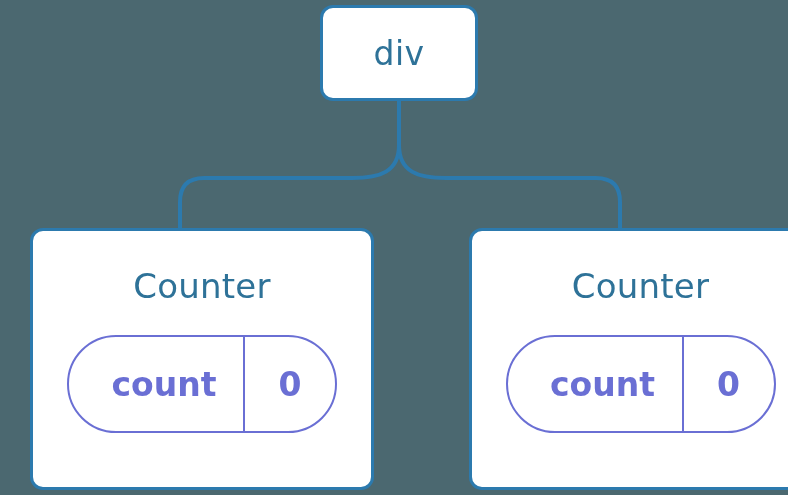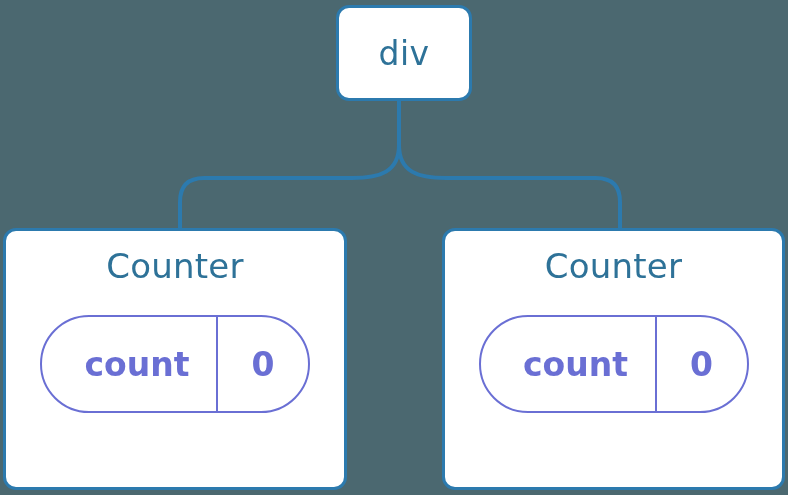--- a/index.html
+++ b/index.html
@@ -31,44 +31,45 @@
   .node-card {
     position: absolute;
     background: #ffffff;
     border: 3px solid #2c7aae;
     border-radius: 13px;
     box-sizing: border-box;
   }
 
   
   .node-root {
-    left: 336px;
+    left: 320px;
     top: 5px;
-    width: 136px;
+    width: 158px;
     height: 96px;
     display: flex;
     align-items: center;
     justify-content: center;
   }
   .node-root-label {
     color: #2e7298;
     font-size: 33px;
     font-weight: 400;
     letter-spacing: 0.4px;
     line-height: 1;
   }
 
   
   .node-child {
     top: 228px;
     height: 262px;
-    padding-top: 18px;
+    padding-top: 38px;
     display: flex;
     flex-direction: column;
     align-items: center;
+    margin-left: 27px;
   }
   .node-child.left  { left: 3px;   width: 344px; }
   .node-child.right { left: 442px; width: 343px; }
 
   .node-child-title {
     color: #2e7298;
     font-size: 34px;
     font-weight: 400;
     letter-spacing: 0.2px;
     line-height: 1;

